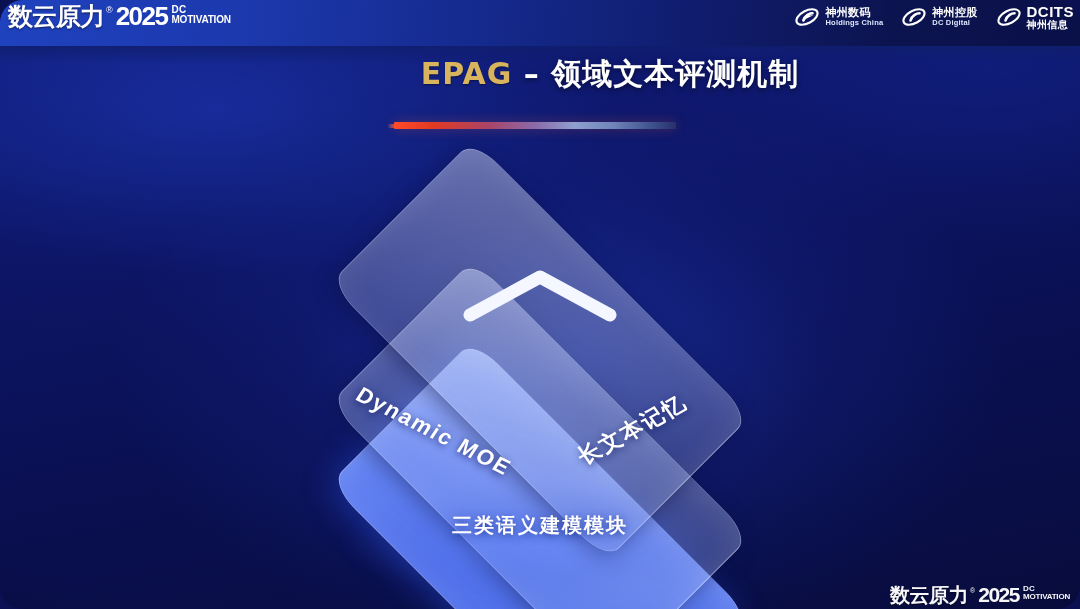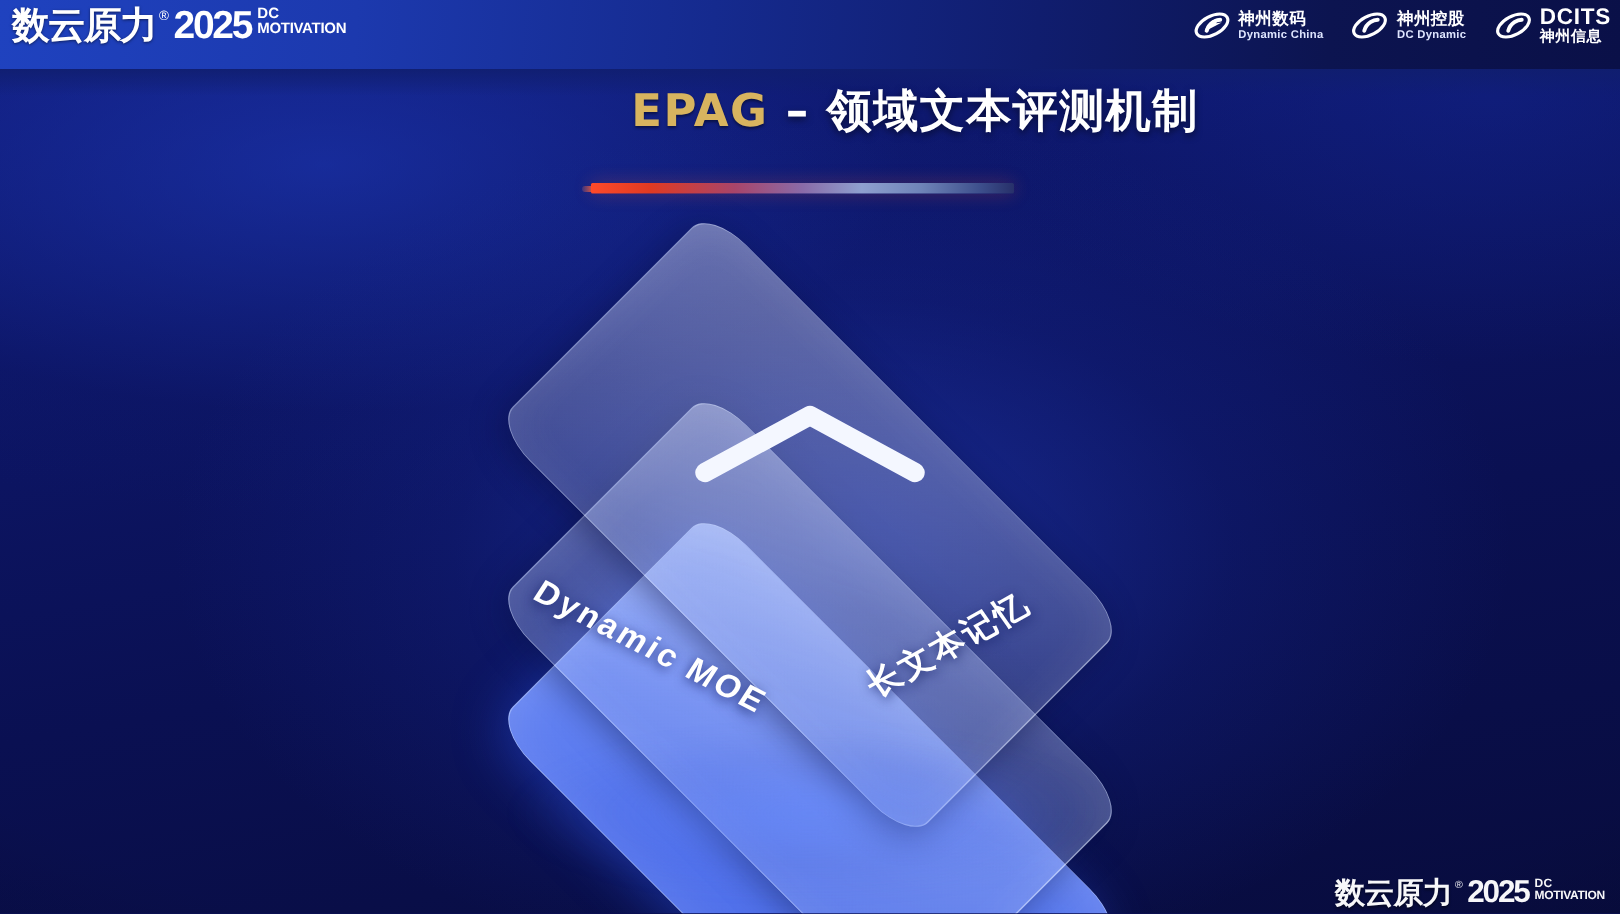--- a/index.html
+++ b/index.html
@@ -14,20 +14,21 @@
   
   #stage{
     position:relative;
     width:1080px; height:609px;
     overflow:hidden;
     background:
       radial-gradient(ellipse 620px 400px at 52% 60%, rgba(40,70,210,.50) 0%, rgba(25,45,160,.22) 42%, rgba(10,16,82,0) 72%),
       radial-gradient(ellipse 700px 300px at 20% 18%, rgba(30,58,185,.55) 0%, rgba(14,26,110,.18) 55%, rgba(10,16,82,0) 78%),
       radial-gradient(ellipse 500px 260px at 92% 10%, rgba(20,40,150,.40) 0%, rgba(10,16,82,0) 70%),
       linear-gradient(170deg,#121f86 0%,#0d1668 30%,#0a1052 62%,#080c3e 100%);
+    border-radius: 23px;
   }
   
   #vignette{
     position:absolute; inset:0; pointer-events:none;
     background:radial-gradient(ellipse 130% 115% at 50% 48%, rgba(0,0,0,0) 52%, rgba(3,5,30,.62) 100%);
   }
 
   
   #topband{
     position:absolute; left:0; top:0; width:1080px; height:46px;
@@ -251,34 +252,34 @@
     <div class="logo">
       <span class="logo-mark">
         <svg width="26" height="26" viewBox="0 0 26 26">
           <ellipse cx="13" cy="13" rx="11.5" ry="6.2" fill="none" stroke="#ffffff" stroke-width="2.1" transform="rotate(-28 13 13)"></ellipse>
           <path d="M8 17 C10 10, 16 8, 19 8 L15.5 11.5 L19.5 11" fill="#ffffff"></path>
           <path d="M9.5 16.5 C11 11, 16 9.2, 18.5 9.2" fill="none" stroke="#ffffff" stroke-width="2.6" stroke-linecap="round"></path>
         </svg>
       </span>
       <span class="logo-txt">
         <span class="logo-cn">神州数码</span>
-        <span class="logo-en">Dynamic China</span>
+        <span class="logo-en">Holdings China</span>
       </span>
     </div>
 
     <div class="logo">
       <span class="logo-mark">
         <svg width="26" height="26" viewBox="0 0 26 26">
           <ellipse cx="13" cy="13" rx="11.5" ry="6.2" fill="none" stroke="#ffffff" stroke-width="2.1" transform="rotate(-28 13 13)"></ellipse>
           <path d="M9.5 16.5 C11 11, 16 9.2, 18.5 9.2" fill="none" stroke="#ffffff" stroke-width="2.6" stroke-linecap="round"></path>
         </svg>
       </span>
       <span class="logo-txt">
         <span class="logo-cn">神州控股</span>
-        <span class="logo-en">DC Dynamic</span>
+        <span class="logo-en">DC Digital</span>
       </span>
     </div>
 
     <div class="logo">
       <span class="logo-mark">
         <svg width="26" height="26" viewBox="0 0 26 26">
           <ellipse cx="13" cy="13" rx="11.5" ry="6.2" fill="none" stroke="#ffffff" stroke-width="2.1" transform="rotate(-28 13 13)"></ellipse>
           <path d="M9.5 16.5 C11 11, 16 9.2, 18.5 9.2" fill="none" stroke="#ffffff" stroke-width="2.6" stroke-linecap="round"></path>
         </svg>
       </span>
@@ -318,20 +319,21 @@
       <svg width="164" height="56" viewBox="0 0 164 56">
         <path d="M12 48 L82 10 L152 48" fill="none" stroke="#f4f7ff" stroke-width="13" stroke-linecap="round" stroke-linejoin="round"></path>
       </svg>
     </div>
 
 
     <div class="edge-label" id="label-moe">Dynamic MOE</div>
 
     <div class="edge-label" id="label-mem">长文本记忆</div>
 
+    <div class="plate-label" id="label-bot">三类语义建模模块</div>
 
   </div>
 
   <div id="watermark">
     <span class="brand-cn">数云原力</span>
     <span class="brand-reg">®</span>
     <span class="brand-year">2025</span>
     <span style="margin-left:2px;line-height:1.02;">
       <span class="brand-dc">DC</span>
       <span class="brand-motivation">MOTIVATION</span>

